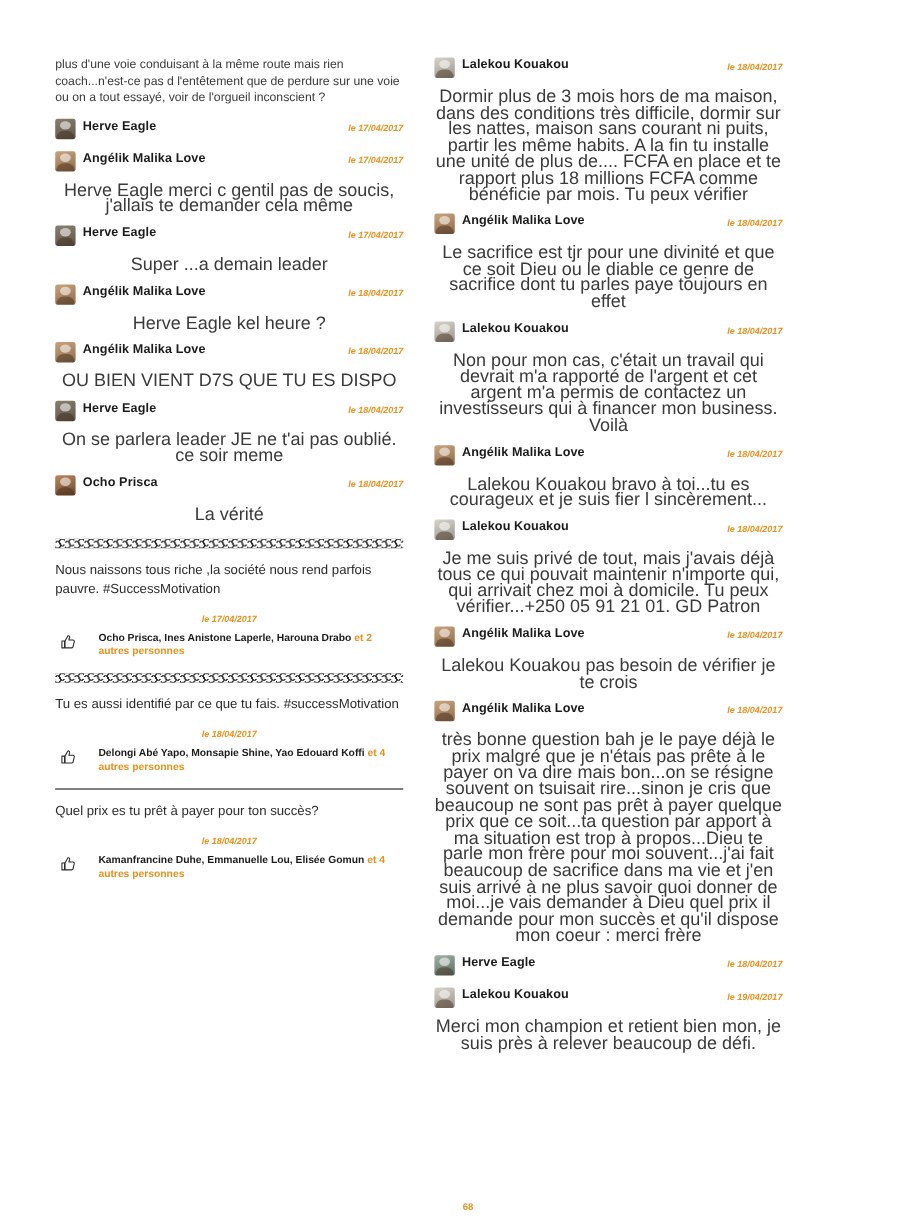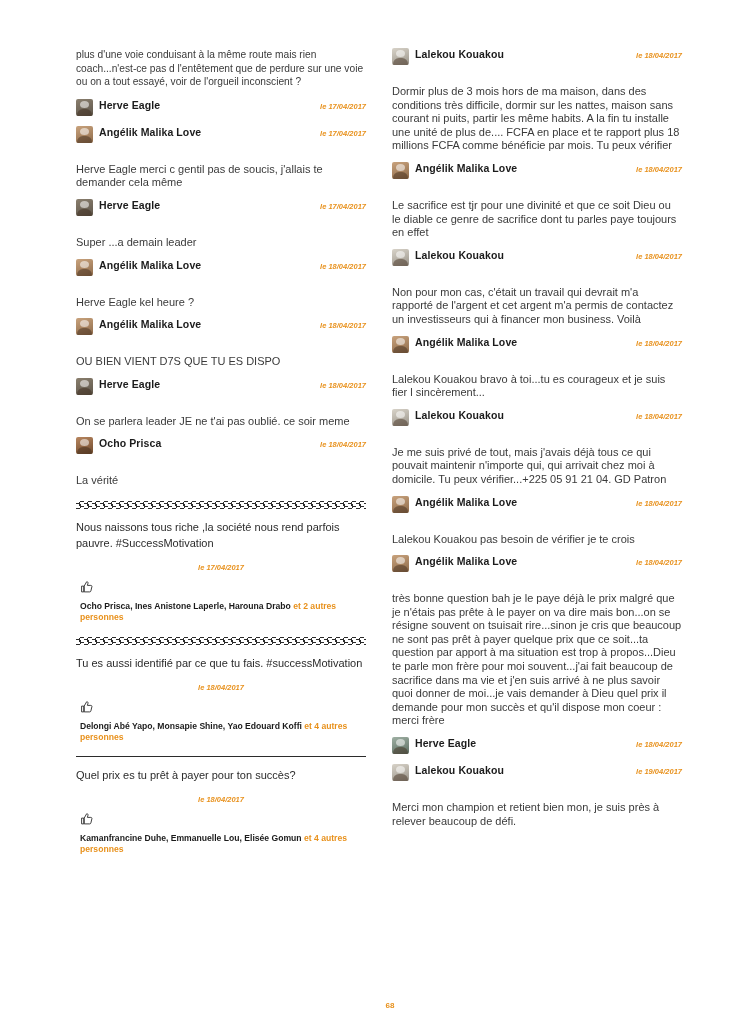--- a/index.html
+++ b/index.html
@@ -13,21 +13,21 @@
     font-family: "Liberation Sans", sans-serif;
     color: #2b2b2b;
     position: relative;
     overflow: hidden;
   }
   .page {
     position: absolute;
     left: 0; top: 0;
     width: 636px; height: 1024px;
     box-sizing: border-box;
-    padding: 48px 62px 24px 76px;
+    padding: 48px 62px 24px 46px;
   }
   .columns {
     display: flex;
     gap: 26px;
     height: 930px;
   }
   .col {
     width: 290px;
     flex: 0 0 290px;
   }
@@ -83,25 +83,25 @@
   .cmt-date {
     position: absolute;
     right: 0;
     top: 3px;
     font-size: 7.5px;
     font-weight: bold;
     color: #e8911c;
     font-style: italic;
   }
   .cmt-body {
-    font-size: 11px;
+    font-size: 15px;
     line-height: 13.6px;
     color: #3a3a3a;
-    margin-top: 19px;
-    text-align: left;
+    margin-top: 8px;
+    text-align: center;
   }
 
   
   .intro {
     font-size: 10.2px;
     line-height: 13.6px;
     color: #3a3a3a;
     margin-bottom: 10px;
   }
 
@@ -127,24 +127,23 @@
   .post-date {
     font-size: 7.5px;
     font-style: italic;
     font-weight: bold;
     color: #e8911c;
     text-align: center;
     margin-bottom: 6px;
   }
   .likes {
     display: flex;
-    gap: 7px;
+    gap: 18px;
     align-items: flex-start;
     padding-left: 4px;
-    flex-direction: column;
   }
   .thumb {
     width: 14px;
     height: 14px;
     flex: 0 0 14px;
     margin-top: 2px;
     position: relative;
   }
   .thumb svg { display: block; }
   .likes-text {
@@ -319,21 +318,21 @@
         </div>
         <div class="cmt-body">Lalekou Kouakou bravo à toi...tu es courageux et je suis fier l sincèrement...</div>
       </div>
 
       <div class="comment">
         <div class="cmt-head">
           <div class="avatar a5"></div>
           <div class="cmt-name">Lalekou Kouakou</div>
           <div class="cmt-date">le 18/04/2017</div>
         </div>
-        <div class="cmt-body">Je me suis privé de tout, mais j'avais déjà tous ce qui pouvait maintenir n'importe qui, qui arrivait chez moi à domicile. Tu peux vérifier...+225 05 91 21 04. GD Patron</div>
+        <div class="cmt-body">Je me suis privé de tout, mais j'avais déjà tous ce qui pouvait maintenir n'importe qui, qui arrivait chez moi à domicile. Tu peux vérifier...+250 05 91 21 01. GD Patron</div>
       </div>
 
       <div class="comment">
         <div class="cmt-head">
           <div class="avatar a2"></div>
           <div class="cmt-name">Angélik Malika Love</div>
           <div class="cmt-date">le 18/04/2017</div>
         </div>
         <div class="cmt-body">Lalekou Kouakou pas besoin de vérifier je te crois</div>
       </div>

